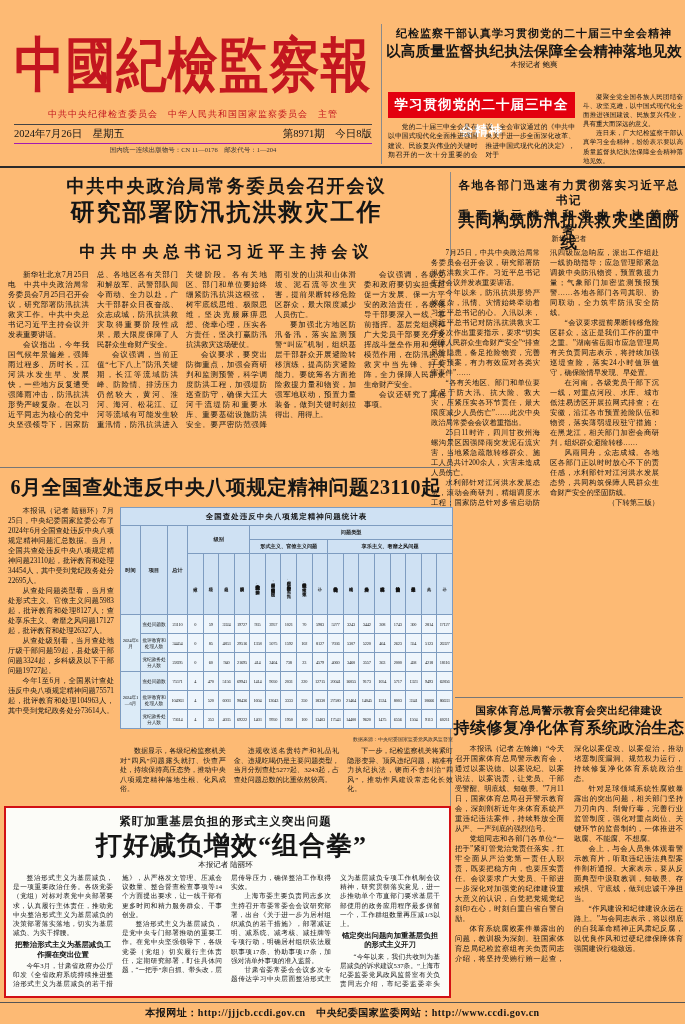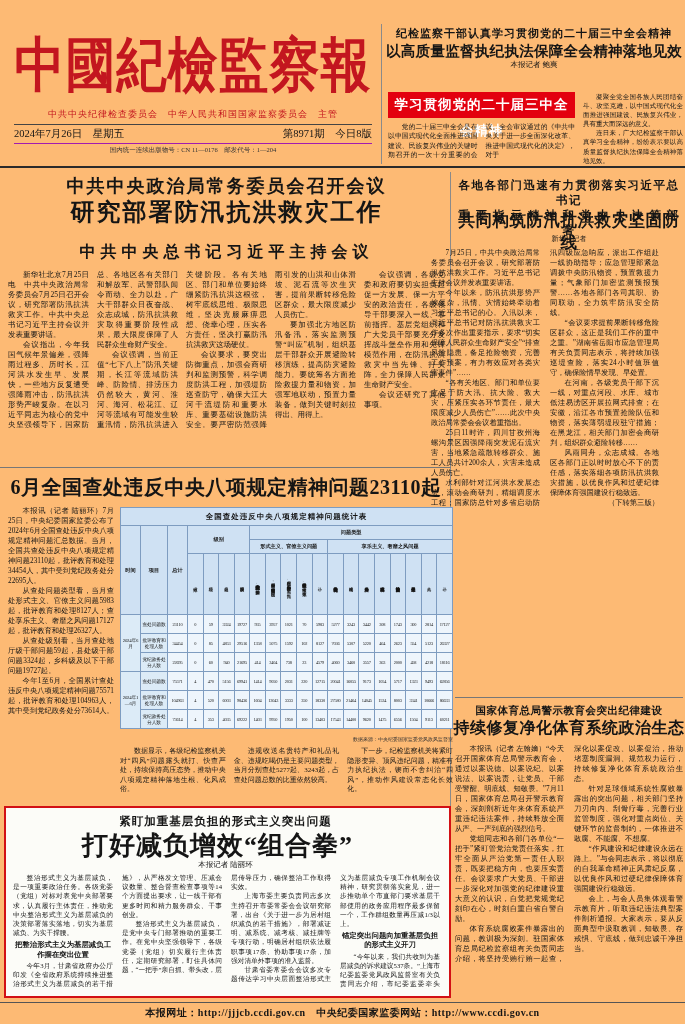--- a/index.html
+++ b/index.html
@@ -68,21 +68,21 @@
 
   
   .sp-kicker{left:455px;top:704px;width:228px;text-align:center;font-weight:bold;font-size:10.5px;letter-spacing:0.5px;}
   .sp-headline{left:453px;top:718px;width:232px;text-align:center;font-size:16px;font-weight:900;letter-spacing:0.5px;}
   .sp-body{left:455px;top:744px;width:228px;height:252px;column-count:2;column-gap:10px;
       font-size:7.3px;line-height:10px;text-align:justify;overflow:hidden;}
 
   
   .redbox{left:4px;top:806px;width:443px;height:188px;border:2px solid #d21015;background:#fcfcf8;}
   .jf-kicker{left:8px;top:814px;width:435px;text-align:center;font-weight:bold;font-size:11.5px;letter-spacing:1px;}
-  .jf-headline{left:0;top:828px;width:435px;text-align:center;font-size:26px;font-weight:900;letter-spacing:1px;font-family:Liberation Serif, serif;}
+  .jf-headline{left:14px;top:828px;width:435px;text-align:center;font-size:26px;font-weight:900;letter-spacing:1px;font-family:Liberation Serif, serif;}
   .jf-byline{left:8px;top:860px;width:435px;text-align:center;font-size:7.5px;}
   .jf-body{left:13px;top:873px;width:427px;height:117px;column-count:4;column-gap:9px;
       font-size:6.7px;line-height:9.2px;text-align:justify;overflow:hidden;}
   .jf-body p.subhead{font-size:7.4px;}
 
   
   .footer{left:0;top:1006px;width:685px;text-align:center;font-size:10px;font-weight:bold;letter-spacing:0.5px;}
 </style>
 </head>
 <body>
@@ -136,21 +136,21 @@
   <div class="abs fr-headline">共同构筑防汛抗洪救灾坚固防线</div>
   <div class="abs fr-byline">新华社记者</div>
   <div class="abs fr-body">
       <p>7月25日，中共中央政治局常务委员会召开会议，研究部署防汛抗洪救灾工作。习近平总书记主持会议并发表重要讲话。</p>
       <p>今年以来，防汛抗洪形势严峻复杂，汛情、灾情始终牵动着习近平总书记的心。入汛以来，习近平总书记对防汛抗洪救灾工作多次作出重要指示，要求“切实保障人民群众生命财产安全”“排查风险隐患，备足抢险物资，完善工作预案，有力有效应对各类灾害事件”……</p>
       <p>“各有关地区、部门和单位要立足于防大汛、抗大险、救大灾，压紧压实各环节责任，最大限度减少人员伤亡”……此次中央政治局常委会会议着重指出。</p>
       <p>25日11时许，四川甘孜州海螺沟景区因强降雨突发泥石流灾害，当地紧急疏散转移群众、施工人员共计200余人，灾害未造成人员伤亡。</p>
       <p>水利部针对江河洪水发展态势，滚动会商研判，精细调度水工程；国家防总针对多省启动防汛四级应急响应，派出工作组赴一线协助指导；应急管理部紧急调拨中央防汛物资，预置救援力量；气象部门加密监测预报预警……各地各部门各司其职、协同联动，全力筑牢防汛安全防线。</p>
       <p>“会议要求提前果断转移危险区群众，这正是我们工作的重中之重。”湖南省岳阳市应急管理局有关负责同志表示，将持续加强巡堤查险，落实24小时值班值守，确保险情早发现、早处置。</p>
       <p>在河南，各级党员干部下沉一线，对重点河段、水库、城市低洼易涝区开展拉网式排查；在安徽，沿江各市预置抢险队伍和物资，落实薄弱堤段驻守措施；在黑龙江，相关部门加密会商研判，组织群众避险转移……</p>
-      <p>风雨同舟，众志成城。各地区各部门正以时时放心不下的责任感，落实落细各项防汛抗洪救灾措施，以优良作风和过硬纪律保障体育强国建设行稳致远。</p>
+      <p>风雨同舟，众志成城。各地区各部门正以时时放心不下的责任感，水利部针对江河洪水发展态势，共同构筑保障人民群众生命财产安全的坚固防线。</p>
       <p class="turn">（下转第三版）</p>
     </div>
 
   <div class="abs st-headline">6月全国查处违反中央八项规定精神问题23110起</div>
   <div class="abs st-brief">
       <p>本报讯（记者 陆丽环）7月25日，中央纪委国家监委公布了2024年6月全国查处违反中央八项规定精神问题汇总数据。当月，全国共查处违反中央八项规定精神问题23110起，批评教育和处理34454人，其中受到党纪政务处分22695人。</p>
       <p>从查处问题类型看，当月查处形式主义、官僚主义问题5983起，批评教育和处理8127人；查处享乐主义、奢靡之风问题17127起，批评教育和处理26327人。</p>
       <p>从查处级别看，当月查处地厅级干部问题59起，县处级干部问题3324起，乡科级及以下干部问题19727起。</p>
       <p>今年1至6月，全国累计查处违反中央八项规定精神问题75571起，批评教育和处理104963人，其中受到党纪政务处分73614人。</p>
     </div>
@@ -331,22 +331,22 @@
       <p>下一步，纪检监察机关将紧盯隐形变异、顶风违纪问题，精准有力执纪执法，锲而不舍纠治“四风”，推动作风建设常态化长效化。</p>
     </div>
 
   <div class="abs sp-kicker">国家体育总局警示教育会突出纪律建设</div>
   <div class="abs sp-headline">持续修复净化体育系统政治生态</div>
   <div class="abs sp-body">
       <p>本报讯（记者 左翰嫡）“今天召开国家体育总局警示教育会，通过以案说德、以案说纪、以案说法、以案说责，让党员、干部受警醒、明底线、知敬畏。”7月11日，国家体育总局召开警示教育会，深刻剖析近年来体育系统严重违纪违法案件，持续释放全面从严、一严到底的强烈信号。</p>
       <p>党组同志和各部门各单位“一把手”紧盯管党治党责任落实，扛牢全面从严治党第一责任人职责，既要把稳方向，也要压实责任。会议要求广大党员、干部进一步深化对加强党的纪律建设重大意义的认识，自觉把党规党纪刻印在心，时刻自重自省自警自励。</p>
       <p>体育系统腐败案件暴露出的问题，教训极为深刻。驻国家体育总局纪检监察组有关负责同志介绍，将坚持受贿行贿一起查，深化以案促改、以案促治，推动堵塞制度漏洞、规范权力运行，持续修复净化体育系统政治生态。</p>
       <p>针对足球领域系统性腐败暴露出的突出问题，相关部门坚持刀刃向内、刮骨疗毒，完善行业监管制度，强化对重点岗位、关键环节的监督制约，一体推进不敢腐、不能腐、不想腐。</p>
+      <p>会上，与会人员集体观看警示教育片，听取违纪违法典型案件剖析通报。大家表示，要从反面典型中汲取教训，知敬畏、存戒惧、守底线，做到忠诚干净担当。</p>
       <p>“作风建设和纪律建设永远在路上。”与会同志表示，将以彻底的自我革命精神正风肃纪反腐，以优良作风和过硬纪律保障体育强国建设行稳致远。</p>
-      <p>会上，与会人员集体观看警示教育片，听取违纪违法典型案件剖析通报。大家表示，要从反面典型中汲取教训，知敬畏、存戒惧、守底线，做到忠诚干净担当。</p>
     </div>
 
   <div class="abs redbox"></div>
   <div class="abs jf-kicker">紧盯加重基层负担的形式主义突出问题</div>
   <div class="abs jf-headline">打好减负增效“组合拳”</div>
   <div class="abs jf-byline">本报记者 陆丽环</div>
   <div class="abs jf-body">
       <p>整治形式主义为基层减负，是一项重要政治任务。各级党委（党组）对标对表党中央部署要求，认真履行主体责任，推动党中央整治形式主义为基层减负的决策部署落实落地，切实为基层减负、为实干撑腰。</p>
       <p class="subhead">把整治形式主义为基层减负工作摆在突出位置</p>
       <p>今年3月，甘肃省政府办公厅印发《全省政府系统持续推进整治形式主义为基层减负的若干措施》，从严格发文管理、压减会议数量、整合督查检查事项等14个方面提出要求，让一线干部有更多时间和精力服务群众、干事创业。</p>

